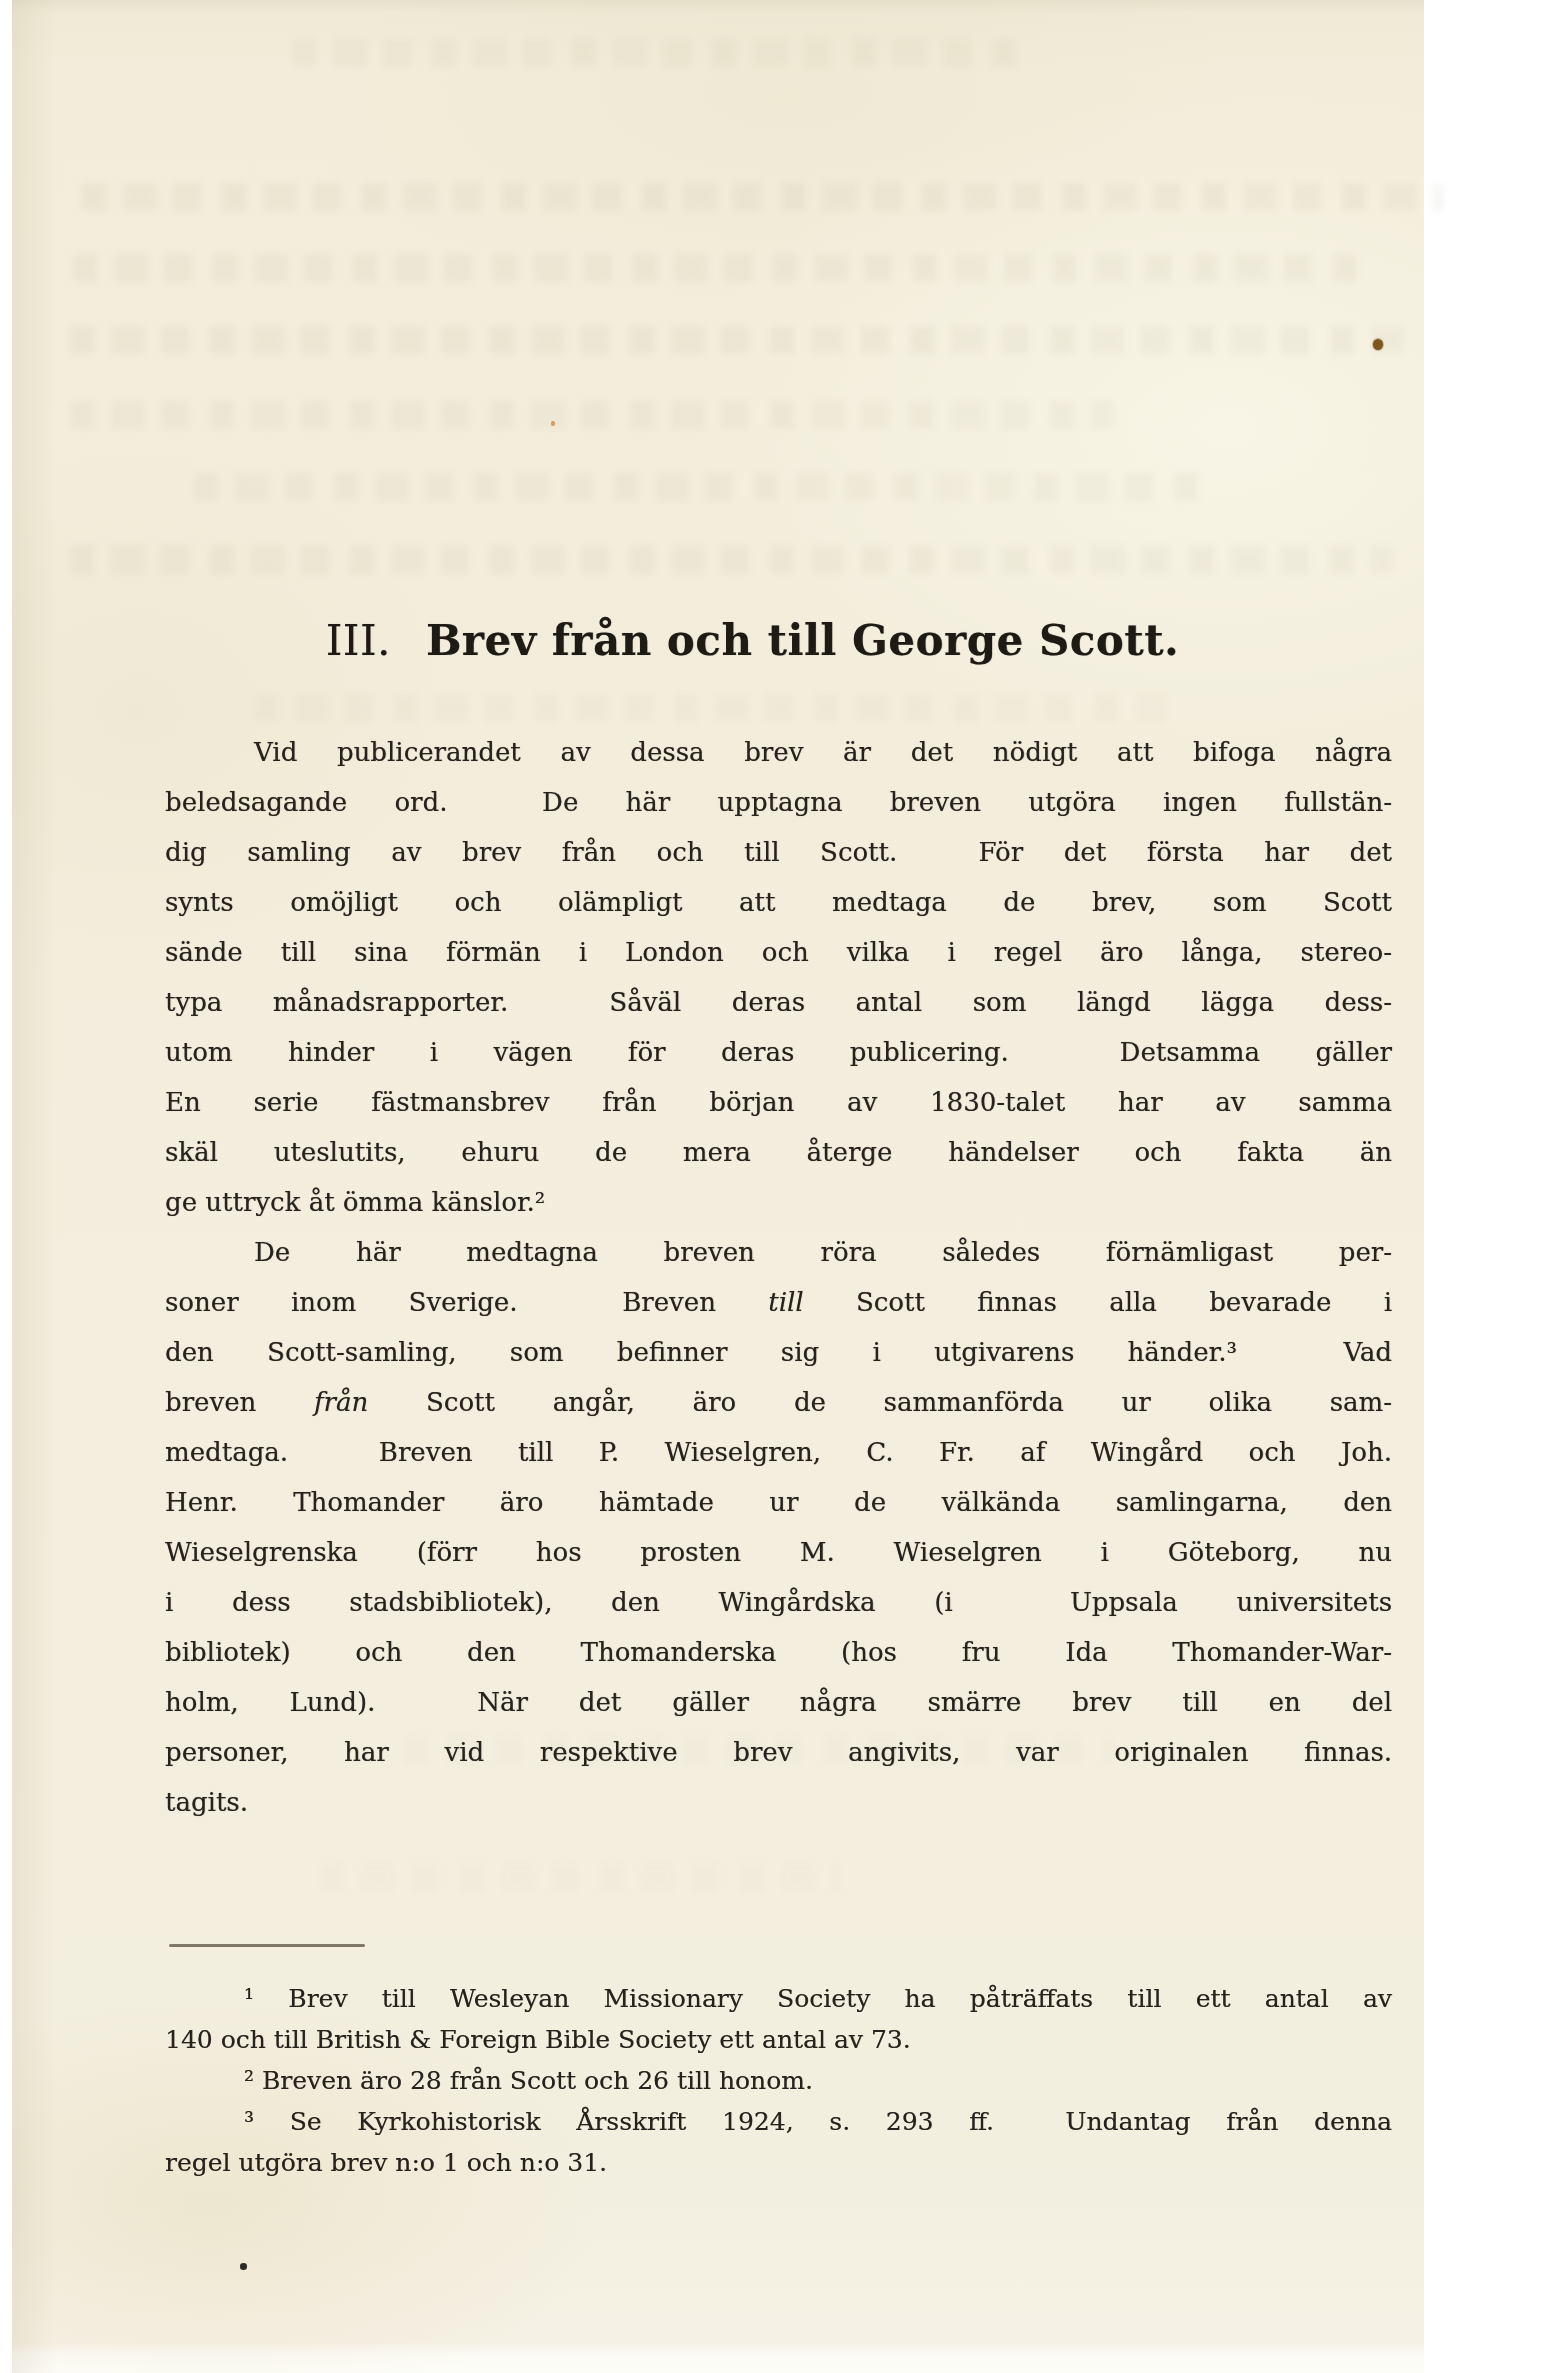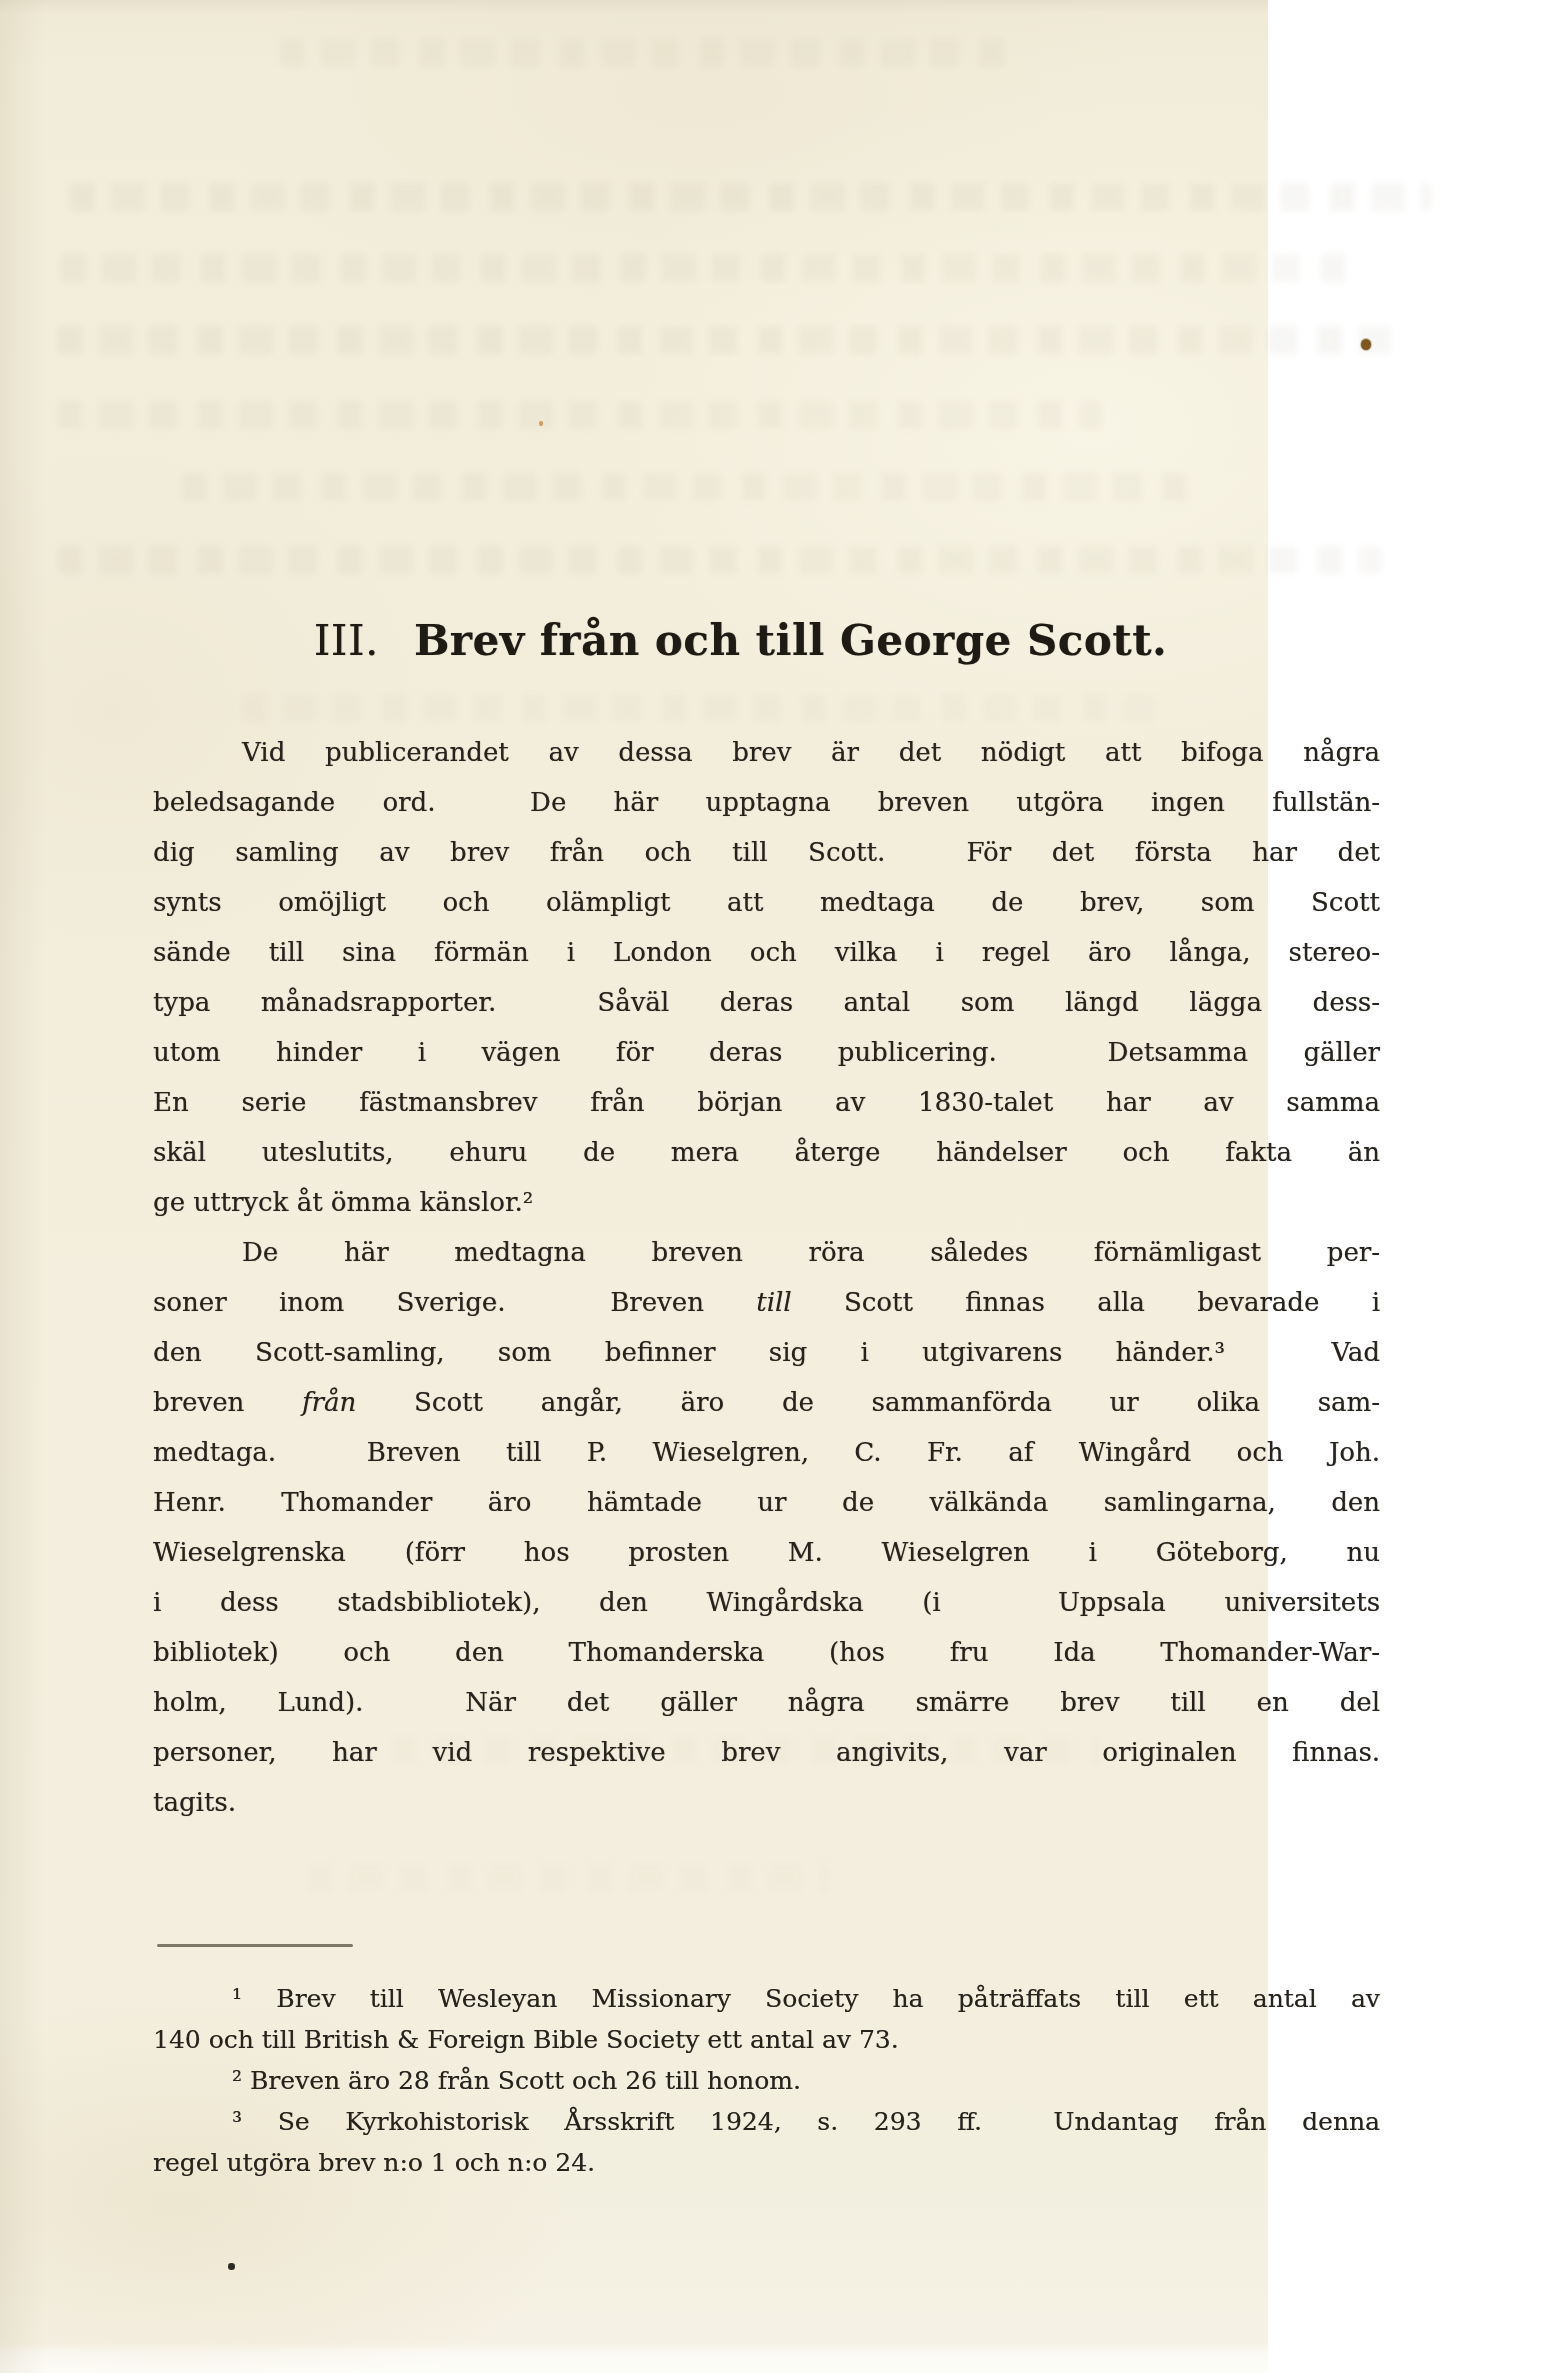--- a/index.html
+++ b/index.html
@@ -1,24 +1,25 @@
 <!DOCTYPE html>
 <html style="font-size:15px"><head>
 <meta charset="utf-8">
 <style>
   html,body{margin:0;padding:0;}
   body{
     width:1560px;height:2373px;overflow:hidden;
     font-family:"DejaVu Serif","Liberation Serif",serif;
   }
   .page{
-    position:relative;width:1268px;height:2373px;
+    position:relative;width:1412px;height:2373px;
     background:
       linear-gradient(180deg,#efe9d5 0%,#f2edda 3%,#f3eedd 55%,#f3efdf 90%,#f5f1e4 98.7%,#fbfaf4 99.2%,#fdfdf9 100%);
     color:#26221c;
+    margin-left:12px;
   }
   
   .page::before{
     content:"";position:absolute;inset:0;pointer-events:none;
     background:
       linear-gradient(90deg,rgba(190,178,148,.20),rgba(190,178,148,0) 45px),
       linear-gradient(180deg,rgba(180,170,148,.14),rgba(180,170,148,0) 13px),
       radial-gradient(559px 298px at 14% 93%,rgba(226,212,176,.34),transparent 70%),
       radial-gradient(764px 485px at 86% 18%,rgba(255,253,242,.45),transparent 72%),
       radial-gradient(485px 392px at 9% 30%,rgba(228,218,190,.24),transparent 70%),
@@ -126,21 +127,21 @@
     <div class="line last">tagits.</div>
   </div>
 
   <div class="rule"></div>
 
   <div class="fnotes">
     <div class="line indent">¹ Brev till Wesleyan Missionary Society ha påträffats till ett antal av</div>
     <div class="line last">140 och till British &amp; Foreign Bible Society ett antal av 73.</div>
     <div class="line indent last">² Breven äro 28 från Scott och 26 till honom.</div>
     <div class="line indent">³ Se Kyrkohistorisk Årsskrift 1924, s. 293 ff.  Undantag från denna</div>
-    <div class="line last">regel utgöra brev n:o 1 och n:o 24.</div>
+    <div class="line last">regel utgöra brev n:o 1 och n:o 31.</div>
   </div>
 
   <div class="speck speck-brown"></div>
   <div class="speck speck-black"></div>
   <div class="speck speck-orange"></div>
 
 </div>
 
 
 </body></html>

